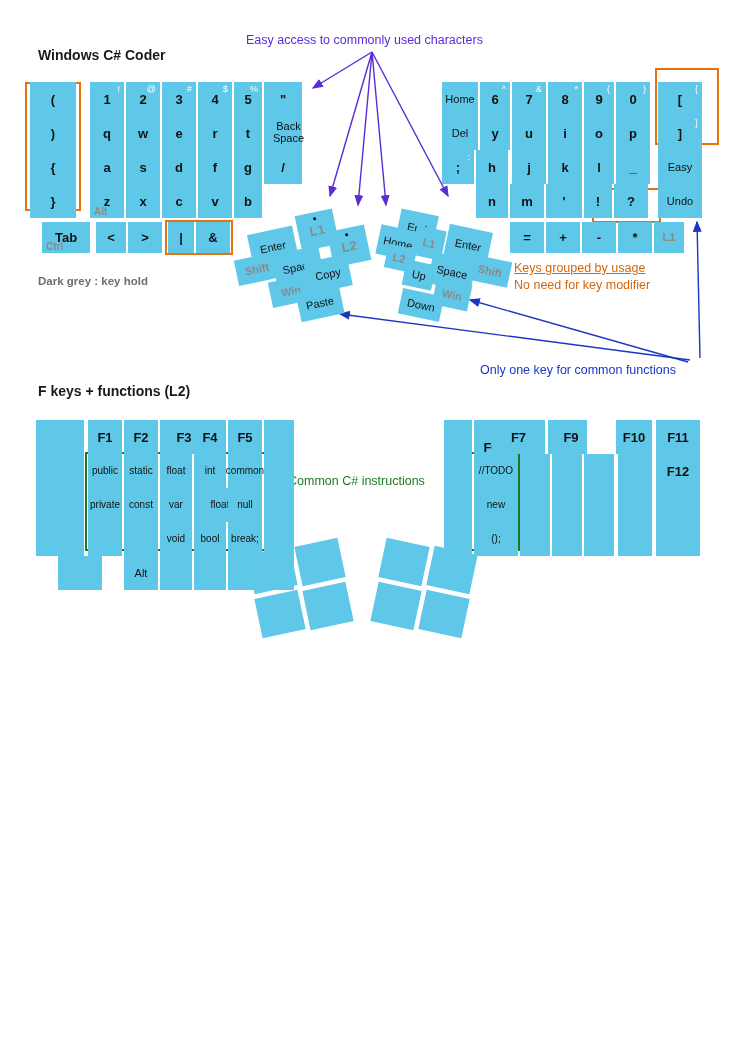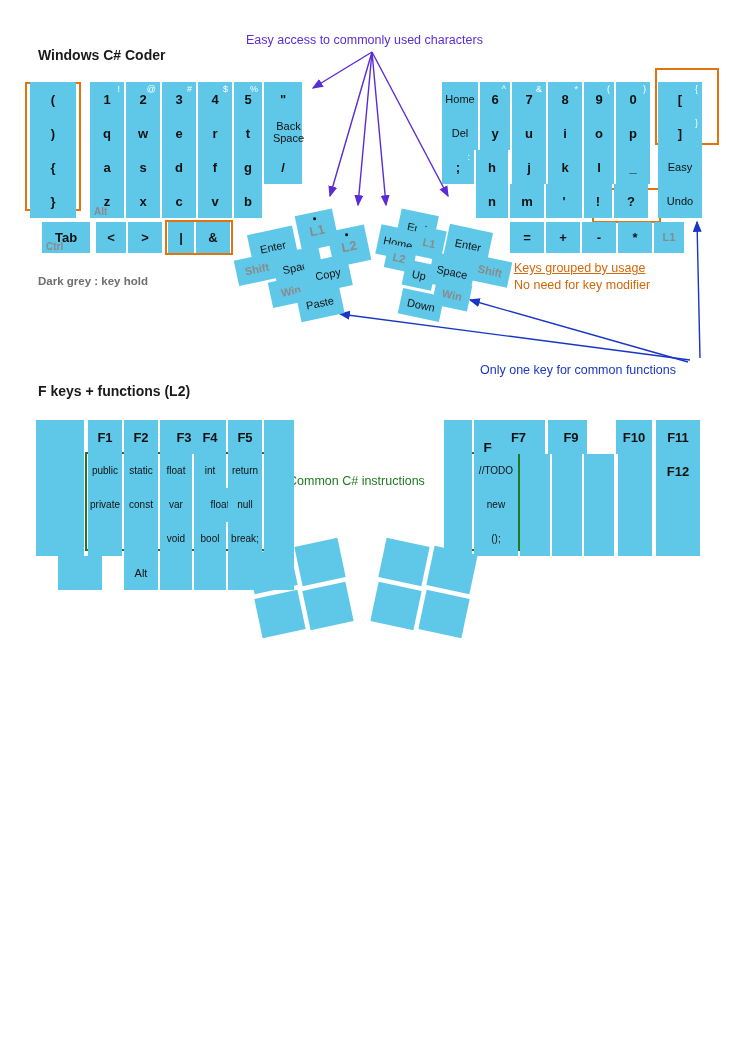--- a/index.html
+++ b/index.html
@@ -376,21 +376,21 @@
     <div class="key xsmall" style="left: 124px; top: 454px; width: 34px; height: 34px;">
       <span class="main">static</span>
     </div>
     <div class="key xsmall" style="left: 160px; top: 454px; width: 32px; height: 34px;">
       <span class="main">float</span>
     </div>
     <div class="key xsmall" style="left: 194px; top: 454px; width: 32px; height: 34px;">
       <span class="main">int</span>
     </div>
     <div class="key xsmall" style="left: 228px; top: 454px; width: 34px; height: 34px;">
-      <span class="main">return</span>
+      <span class="main">common</span>
     </div>
     <div class="key xsmall" style="left: 88px; top: 488px; width: 34px; height: 34px; justify-content: center;">
       <span class="main">private</span>
     </div>
     <div class="key xsmall" style="left: 124px; top: 488px; width: 34px; height: 34px;">
       <span class="main">const</span>
     </div>
     <div class="key xsmall" style="left: 160px; top: 488px; width: 32px; height: 34px;">
       <span class="main">var</span>
     </div>

